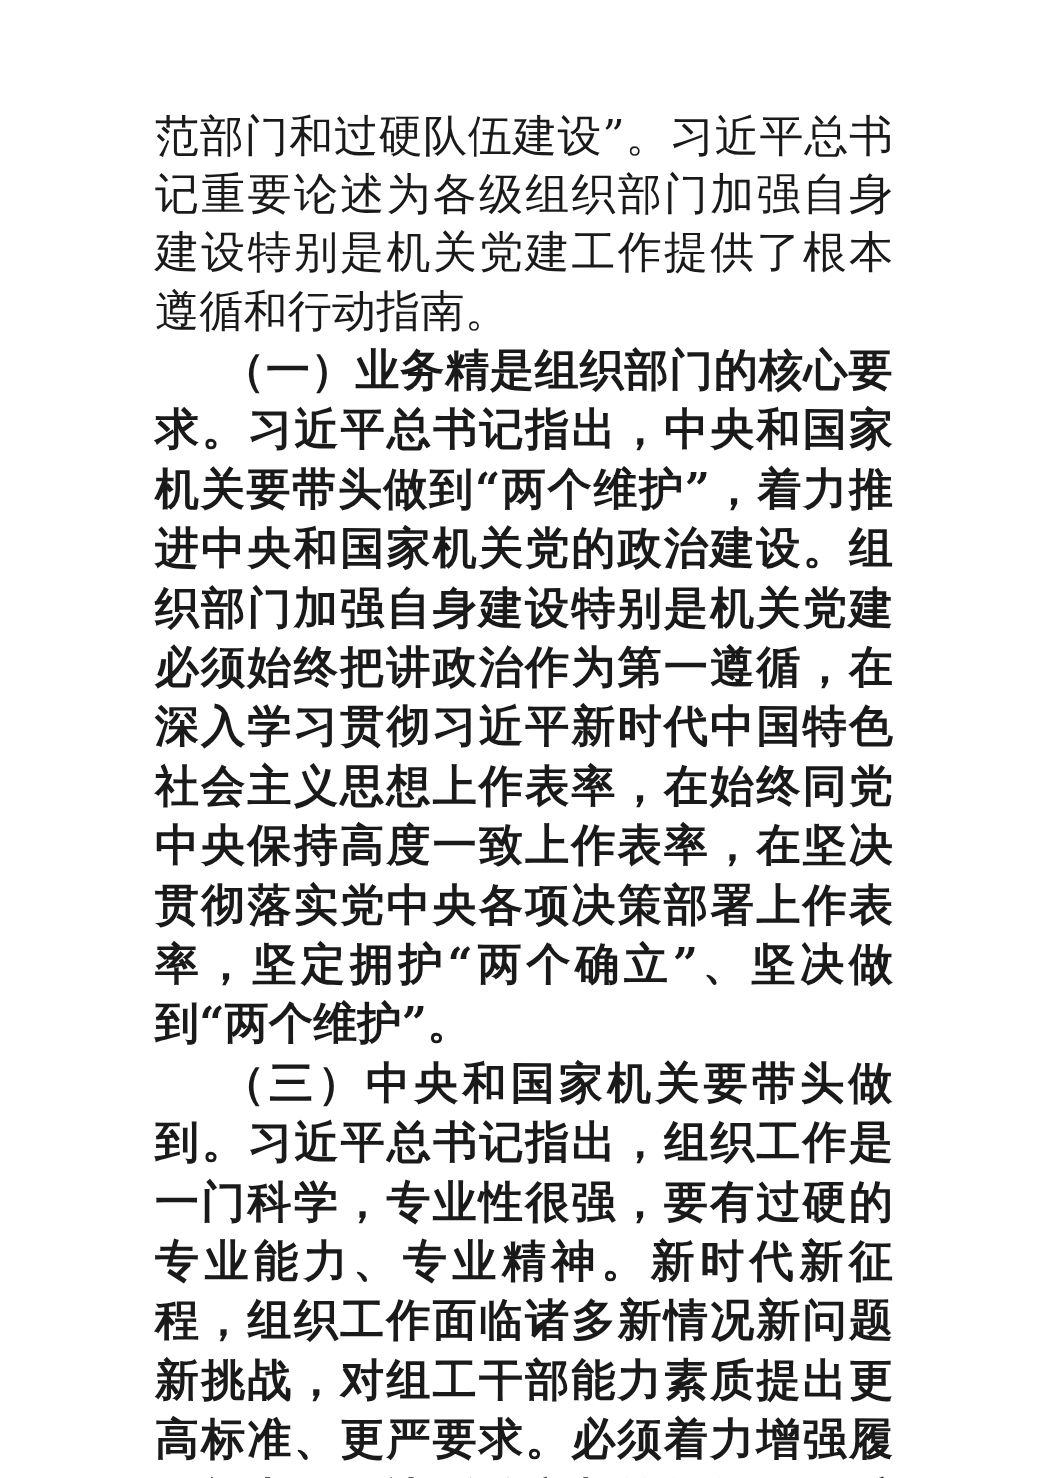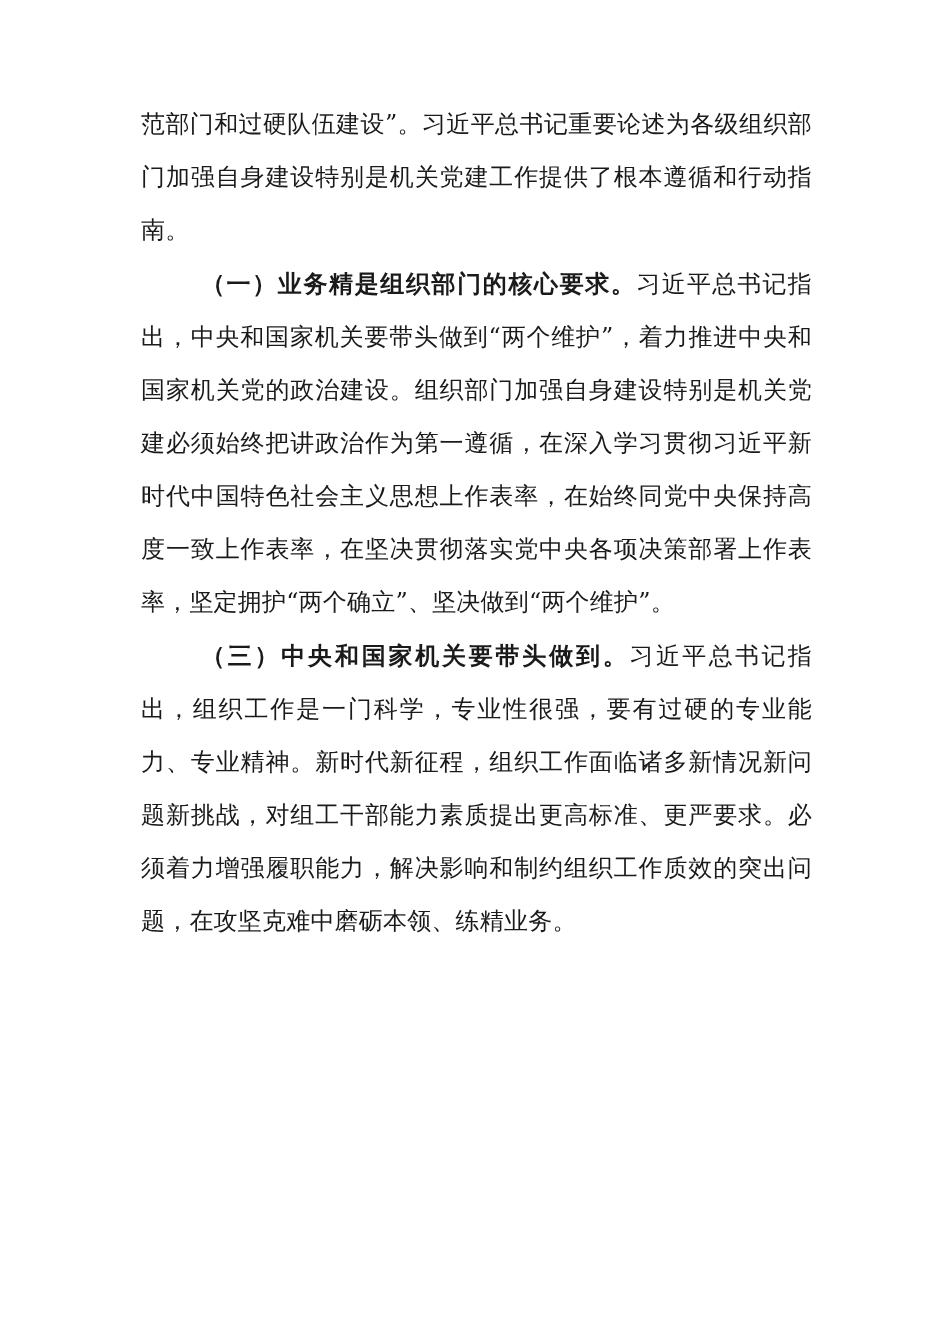--- a/index.html
+++ b/index.html
@@ -23,42 +23,42 @@
   }
   .text-column {
     position: absolute;
     left: 141px;
     top: 98px;
     width: 671px;
   }
   p.para {
     margin: 0;
     padding: 0;
-    font-size: 24px;
+    font-size: 40px;
     line-height: 53px;
     color: #1a1a1a;
     text-align: justify;
     text-justify: inter-character;
     text-align-last: left;
     letter-spacing: 0.2px;
     font-weight: 400;
     -webkit-font-smoothing: antialiased;
   }
   p.indent {
     text-indent: 60px;
   }
   p.cont {
     text-indent: 0;
   }
   .lead {
     font-weight: 700;
     letter-spacing: 0.6px;
   }
   .body-run {
-    font-weight: 400;
+    font-weight: 700;
   }
 </style>
 </head>
 <body>
 
 <div class="page">
   <div class="text-column">
 
     <p class="para cont">
       <span>范部门和过硬队伍建设”。习近平总书记重要论述为各级组织部门加强自身建设特别是机关党建工作提供了根本遵循和行动指南。</span>

